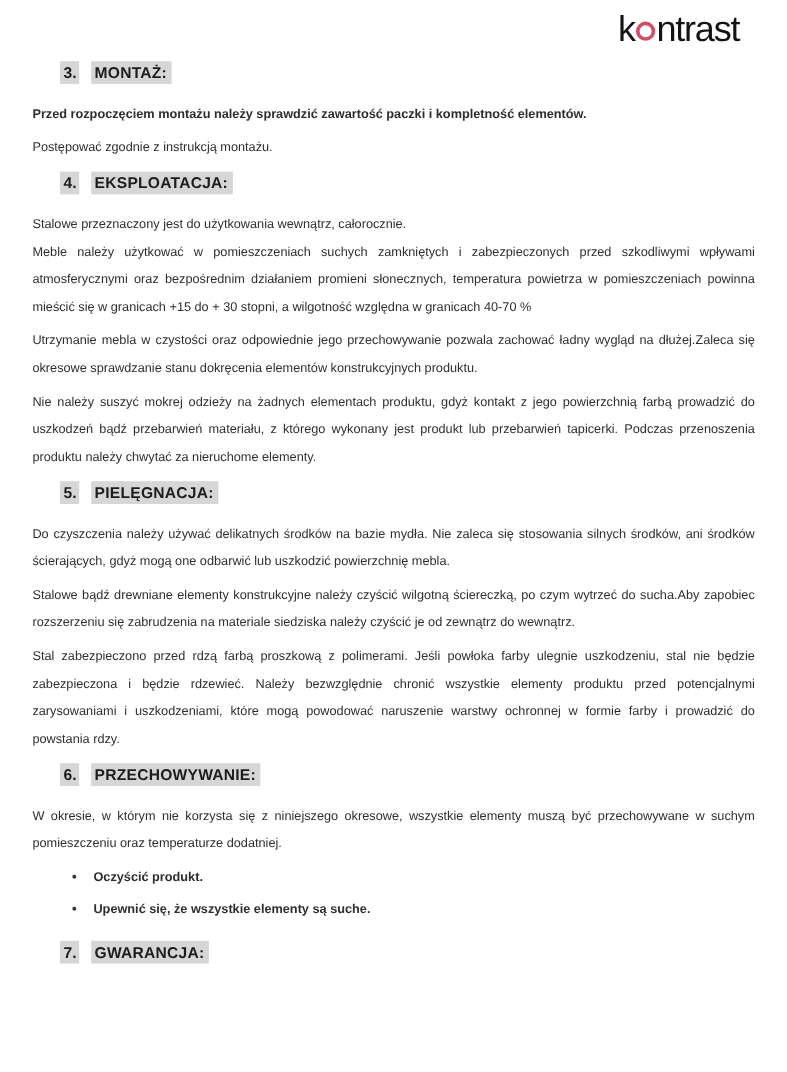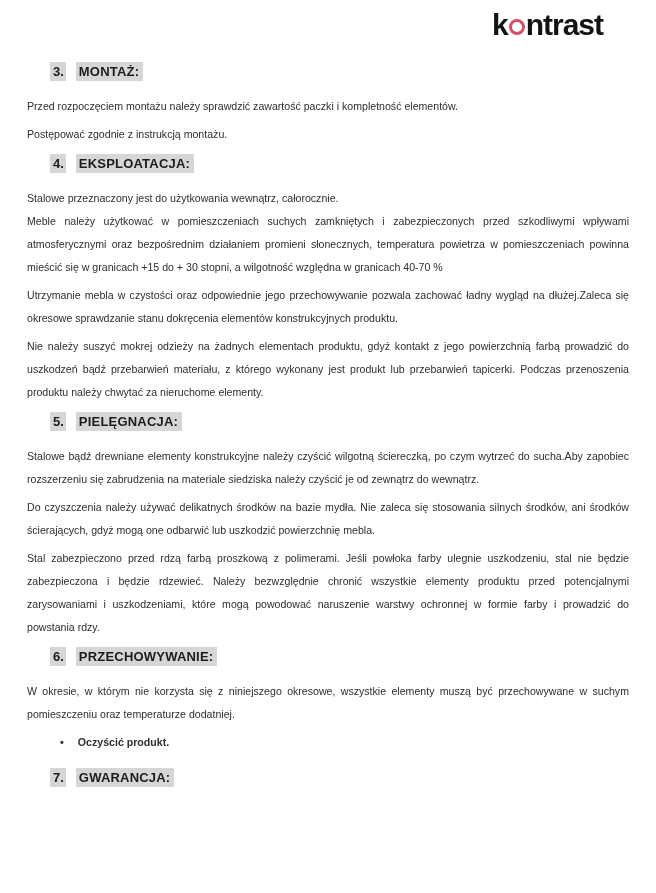--- a/index.html
+++ b/index.html
@@ -6,46 +6,46 @@
   body{
     width:656px;height:893px;overflow:hidden;background:#ffffff;
     font-family:"Liberation Sans", sans-serif;
     color:var(--ink,#2e2e2e);
     -webkit-font-smoothing:antialiased;
   }
   .page{position:relative;width:656px;height:893px;box-sizing:border-box;padding:46px 27px 0 27px;}
 
   
   .logo{
-    position:absolute;top:8px;left:492px;height:34px;
-    font-size:30px;font-weight:700;letter-spacing:-1px;color:#131313;line-height:34px;
+    position:absolute;top:8px;left:515px;height:34px;
+    font-size:30px;font-weight:400;letter-spacing:-1px;color:#131313;line-height:34px;
     white-space:nowrap;
   }
   .o-ring{
     display:inline-block;width:16px;height:16px;box-sizing:border-box;
     border:3.5px solid var(--ring,#d2506a);border-radius:50%;
     margin:0 1px;vertical-align:0;
   }
 
   
   .doc-heading{
     font-size:13px;font-weight:bold;color:#1c1c1c;
     margin:8px 0 13px 23px;line-height:20px;white-space:nowrap;
   }
-  .doc-heading.first{margin-top:16px;}
+  .doc-heading.first{margin-top:5px;}
   .doc-heading.last{margin-top:14px;}
   .h-num{background:var(--highlight,#d6d6d6);padding:2px 2px 2px 3px;margin-right:10px;}
   .h-title{background:var(--highlight,#d6d6d6);padding:2px 4px 2px 3px;letter-spacing:.2px;}
 
   
   p.doc{
     font-size:10.6px;line-height:23px;margin:0 0 5px 0;
   }
   p.justify{text-align:justify;}
-  p.strong{font-weight:normal;}
+  p.strong{font-weight:bold;}
   p.tight{margin-bottom:0;}
 
   
   ul.checklist{list-style:none;margin:3px 0 7px 0;padding:0 0 0 33px;font-weight:bold;}
   ul.checklist li{font-size:10.6px;line-height:23px;margin-bottom:4px;}
   .dot{display:inline-block;margin-right:14px;font-size:11px;color:#2e2e2e;}
 </style>
 </head>
 <body>
 
@@ -63,29 +63,30 @@
     <span class="h-num">4.</span><span class="h-title">EKSPLOATACJA:</span>
   </div>
   <p class="doc tight">Stalowe przeznaczony jest do użytkowania wewnątrz, całorocznie.</p>
   <p class="doc justify">Meble należy użytkować w pomieszczeniach suchych zamkniętych i zabezpieczonych przed szkodliwymi wpływami atmosferycznymi oraz bezpośrednim działaniem promieni słonecznych, temperatura powietrza w pomieszczeniach powinna mieścić się w granicach +15 do + 30 stopni, a wilgotność względna w granicach 40-70 %</p>
   <p class="doc justify">Utrzymanie mebla w czystości oraz odpowiednie jego przechowywanie pozwala zachować ładny wygląd na dłużej.Zaleca się okresowe sprawdzanie stanu dokręcenia elementów konstrukcyjnych produktu.</p>
   <p class="doc justify">Nie należy suszyć mokrej odzieży na żadnych elementach produktu, gdyż kontakt z jego powierzchnią farbą prowadzić do uszkodzeń bądź przebarwień materiału, z którego wykonany jest produkt lub przebarwień tapicerki. Podczas przenoszenia produktu należy chwytać za nieruchome elementy.</p>
 
   <div class="doc-heading">
     <span class="h-num">5.</span><span class="h-title">PIELĘGNACJA:</span>
   </div>
+  <p class="doc justify">Do czyszczenia należy używać delikatnych środków na bazie mydła. Nie zaleca się stosowania silnych środków, ani środków ścierających, gdyż mogą one odbarwić lub uszkodzić powierzchnię mebla.</p>
   <p class="doc justify">Stalowe bądź drewniane elementy konstrukcyjne należy czyścić wilgotną ściereczką, po czym wytrzeć do sucha.Aby zapobiec rozszerzeniu się zabrudzenia na materiale siedziska należy czyścić je od zewnątrz do wewnątrz.</p>
-  <p class="doc justify">Do czyszczenia należy używać delikatnych środków na bazie mydła. Nie zaleca się stosowania silnych środków, ani środków ścierających, gdyż mogą one odbarwić lub uszkodzić powierzchnię mebla.</p>
   <p class="doc justify">Stal zabezpieczono przed rdzą farbą proszkową z polimerami. Jeśli powłoka farby ulegnie uszkodzeniu, stal nie będzie zabezpieczona i będzie rdzewieć. Należy bezwzględnie chronić wszystkie elementy produktu przed potencjalnymi zarysowaniami i uszkodzeniami, które mogą powodować naruszenie warstwy ochronnej w formie farby i prowadzić do powstania rdzy.</p>
 
   <div class="doc-heading">
     <span class="h-num">6.</span><span class="h-title">PRZECHOWYWANIE:</span>
   </div>
   <p class="doc justify">W okresie, w którym nie korzysta się z niniejszego okresowe, wszystkie elementy muszą być przechowywane w suchym pomieszczeniu oraz temperaturze dodatniej.</p>
   <ul class="checklist">
     <li><span class="dot">•</span><span>Oczyścić produkt.</span></li>
+    <li><span class="dot">•</span><span>Upewnić się, że wszystkie elementy są suche.</span></li>
   </ul>
 
   <div class="doc-heading last">
     <span class="h-num">7.</span><span class="h-title">GWARANCJA:</span>
   </div>
 
 </div>
 
 </body></html>

